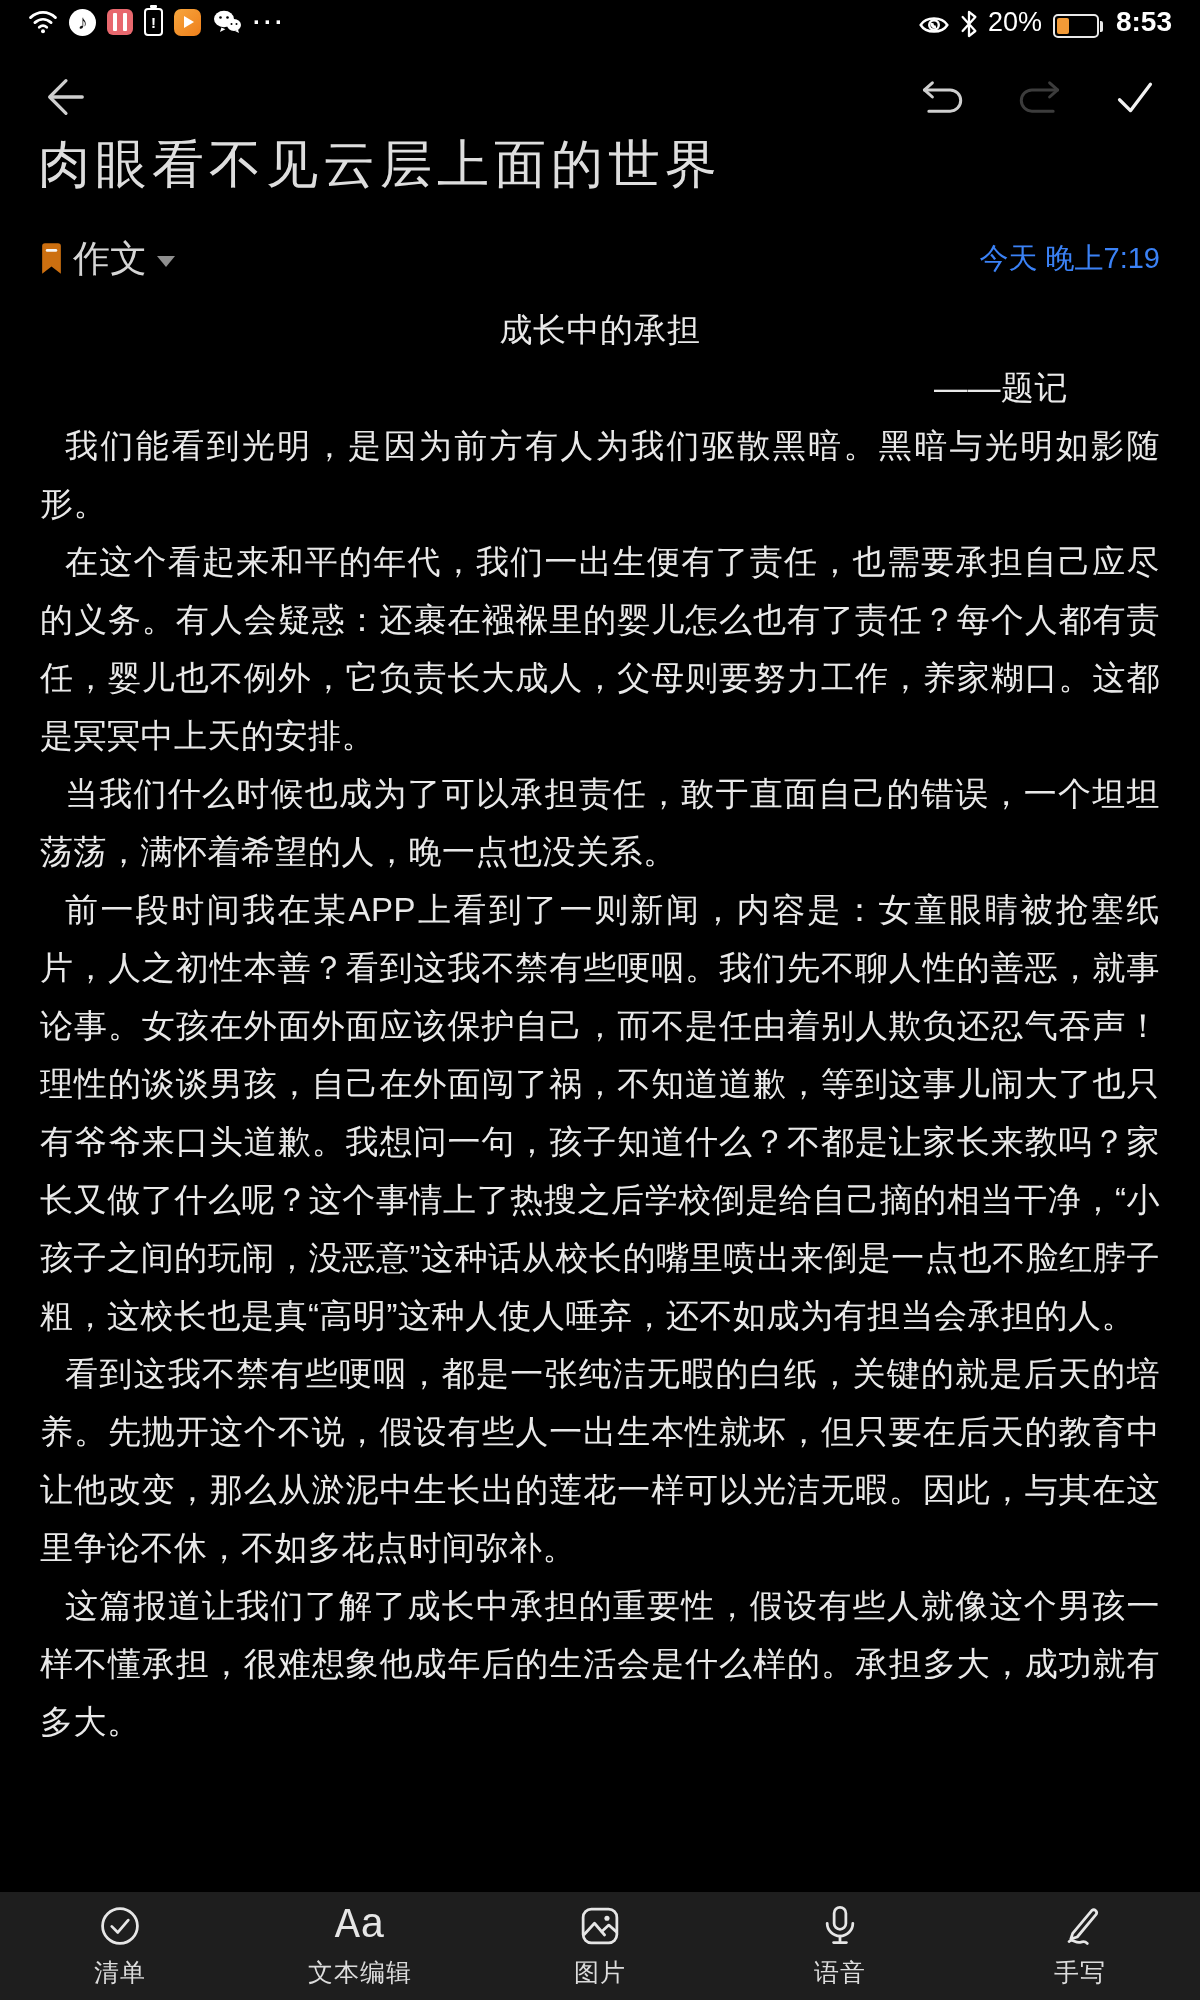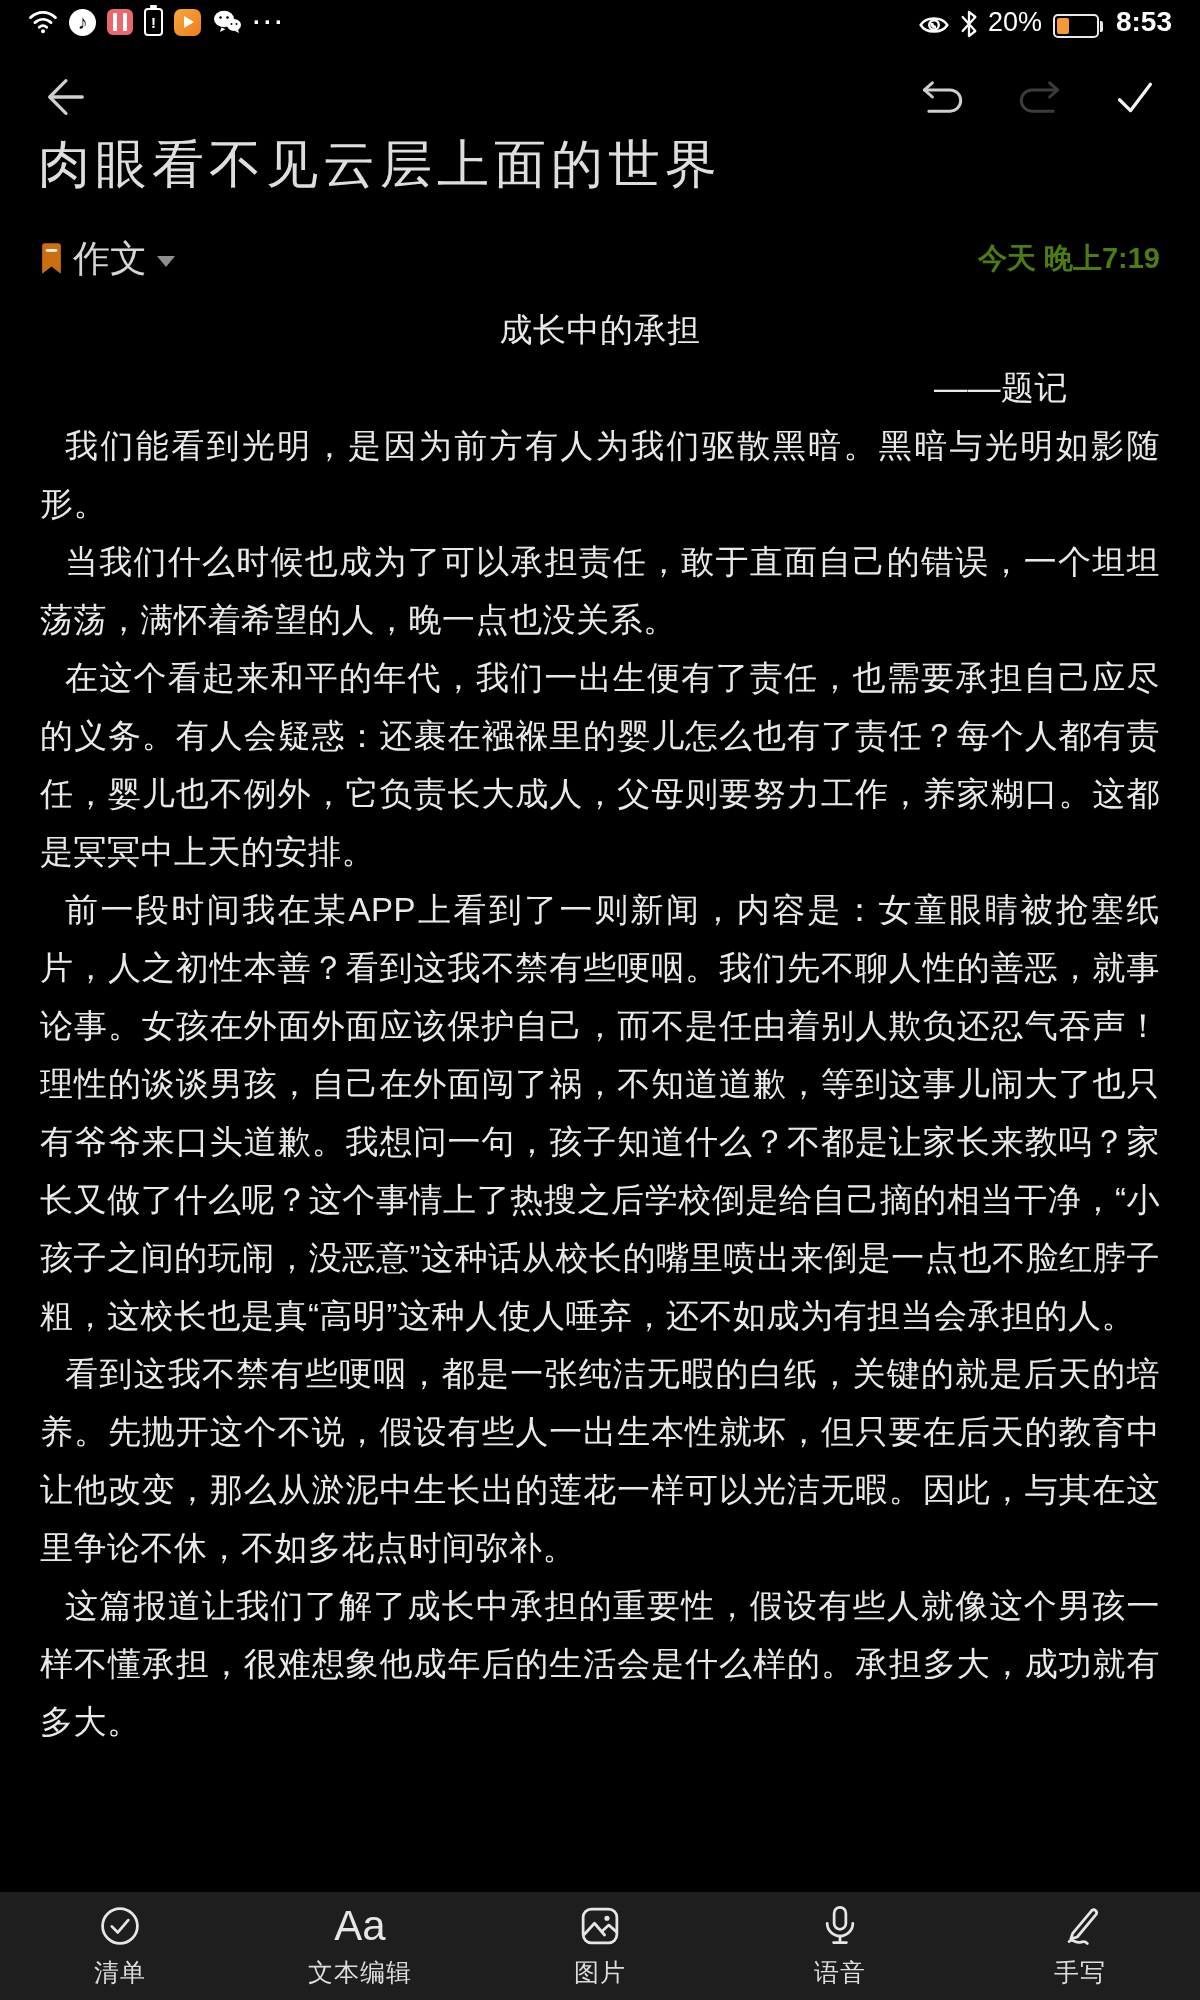--- a/index.html
+++ b/index.html
@@ -36,32 +36,32 @@
   .app-bar-right{display:flex;align-items:center;gap:50px;}
   .abtn{background:none;border:none;padding:0;cursor:pointer;display:flex;align-items:center;}
   
   .note-title{position:absolute;top:130px;left:38px;right:38px;
     font-size:52px;letter-spacing:5px;color:#dedede;font-weight:500;white-space:nowrap;}
   .meta-row{position:absolute;top:238px;left:40px;right:40px;height:42px;
     display:flex;justify-content:space-between;align-items:center;}
   .tag-chip{display:flex;align-items:center;gap:10px;background:none;border:none;padding:0;cursor:pointer;}
   .tag-label{font-size:37px;color:#d5d5d5;}
   .caret-down{width:0;height:0;border-left:9px solid transparent;border-right:9px solid transparent;border-top:11px solid #8f8f8f;margin-top:4px;}
-  .timestamp{font-size:29px;color:#4d7c0f;font-weight:bold;}
+  .timestamp{font-size:29px;color:#3b82f6;}
   
   .note-body{position:absolute;top:301px;left:40px;right:40px;
     font-size:33px;line-height:58px;color:#e9e9e9;text-align:justify;letter-spacing:0.5px;}
   .note-body p{margin:0;text-indent:25px;}
   .note-body p.center{text-align:center;text-indent:0;}
   .note-body p.right{text-align:right;text-indent:0;padding-right:92px;}
   
   .bottom-toolbar{position:absolute;left:0;right:0;bottom:0;height:108px;background:#1e1e1e;display:flex;}
   .tb-item{flex:1;display:flex;flex-direction:column;align-items:center;justify-content:center;gap:7px;
     background:none;border:none;cursor:pointer;color:#e6e6e6;}
-  .tb-icon{height:46px;display:flex;align-items:center;justify-content:center;}
+  .tb-icon{height:46px;display:flex;align-items:center;justify-content:center;font-family:Liberation Mono, monospace;}
   .tb-aa{font-size:42px;color:#e6e6e6;line-height:46px;}
   .tb-label{font-size:25px;color:#dcdcdc;letter-spacing:1px;}
   svg{display:block;}
 </style>
 </head>
 <body>
 
 <div class="status-bar">
   <div class="sb-left">
     <span class="sb-icon">
@@ -163,22 +163,22 @@
     <span class="tag-label">作文</span>
     <span class="caret-down"></span>
   </button>
   <span class="timestamp">今天 晚上7:19</span>
 </div>
 
 <div class="note-body">
   <p class="center">成长中的承担</p>
   <p class="right">——题记</p>
   <p>我们能看到光明，是因为前方有人为我们驱散黑暗。黑暗与光明如影随形。</p>
+  <p>在这个看起来和平的年代，我们一出生便有了责任，也需要承担自己应尽的义务。有人会疑惑：还裹在襁褓里的婴儿怎么也有了责任？每个人都有责任，婴儿也不例外，它负责长大成人，父母则要努力工作，养家糊口。这都是冥冥中上天的安排。</p>
   <p>当我们什么时候也成为了可以承担责任，敢于直面自己的错误，一个坦坦荡荡，满怀着希望的人，晚一点也没关系。</p>
-  <p>在这个看起来和平的年代，我们一出生便有了责任，也需要承担自己应尽的义务。有人会疑惑：还裹在襁褓里的婴儿怎么也有了责任？每个人都有责任，婴儿也不例外，它负责长大成人，父母则要努力工作，养家糊口。这都是冥冥中上天的安排。</p>
   <p>前一段时间我在某APP上看到了一则新闻，内容是：女童眼睛被抢塞纸片，人之初性本善？看到这我不禁有些哽咽。我们先不聊人性的善恶，就事论事。女孩在外面外面应该保护自己，而不是任由着别人欺负还忍气吞声！理性的谈谈男孩，自己在外面闯了祸，不知道道歉，等到这事儿闹大了也只有爷爷来口头道歉。我想问一句，孩子知道什么？不都是让家长来教吗？家长又做了什么呢？这个事情上了热搜之后学校倒是给自己摘的相当干净，“小孩子之间的玩闹，没恶意”这种话从校长的嘴里喷出来倒是一点也不脸红脖子粗，这校长也是真“高明”这种人使人唾弃，还不如成为有担当会承担的人。</p>
   <p>看到这我不禁有些哽咽，都是一张纯洁无暇的白纸，关键的就是后天的培养。先抛开这个不说，假设有些人一出生本性就坏，但只要在后天的教育中让他改变，那么从淤泥中生长出的莲花一样可以光洁无暇。因此，与其在这里争论不休，不如多花点时间弥补。</p>
   <p>这篇报道让我们了解了成长中承担的重要性，假设有些人就像这个男孩一样不懂承担，很难想象他成年后的生活会是什么样的。承担多大，成功就有多大。</p>
 </div>
 
 <div class="bottom-toolbar">
   <button class="tb-item">
     <span class="tb-icon">
       <svg width="44" height="44" viewBox="0 0 24 24" fill="none" stroke="#e6e6e6" stroke-width="1.5" stroke-linecap="round" stroke-linejoin="round">
         <circle cx="12" cy="12" r="9.5"></circle>

